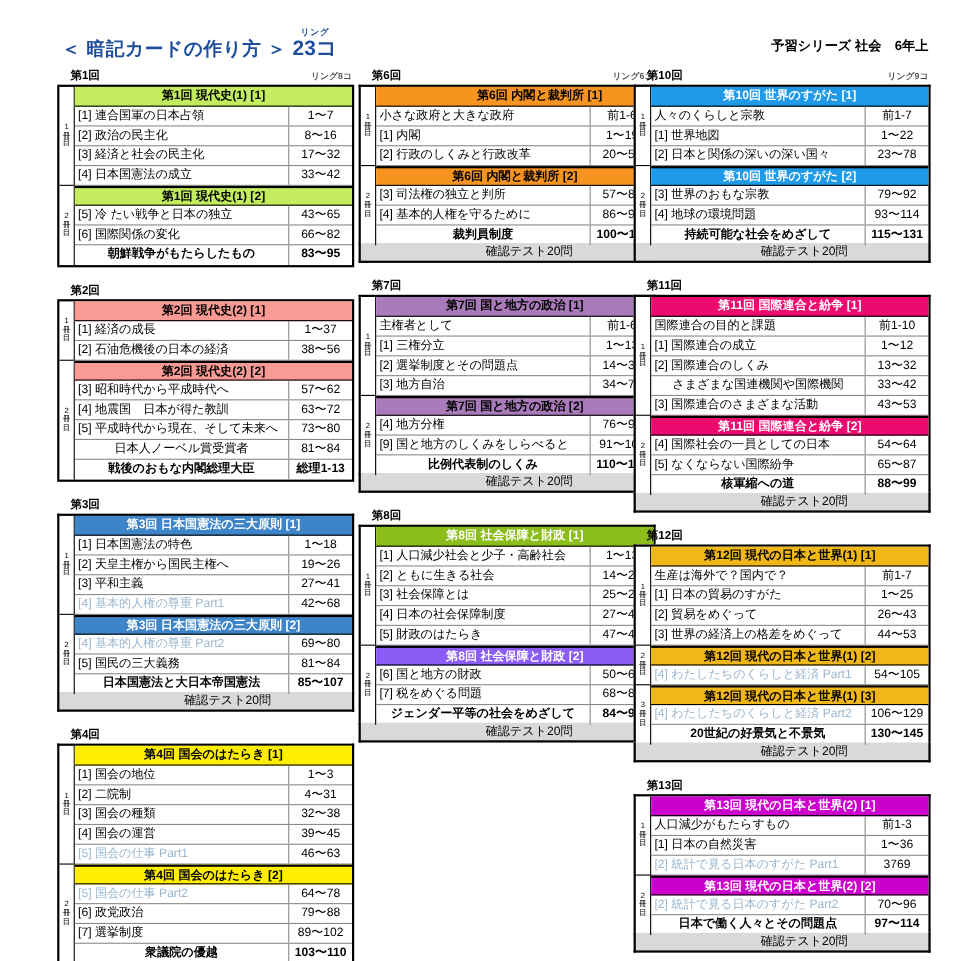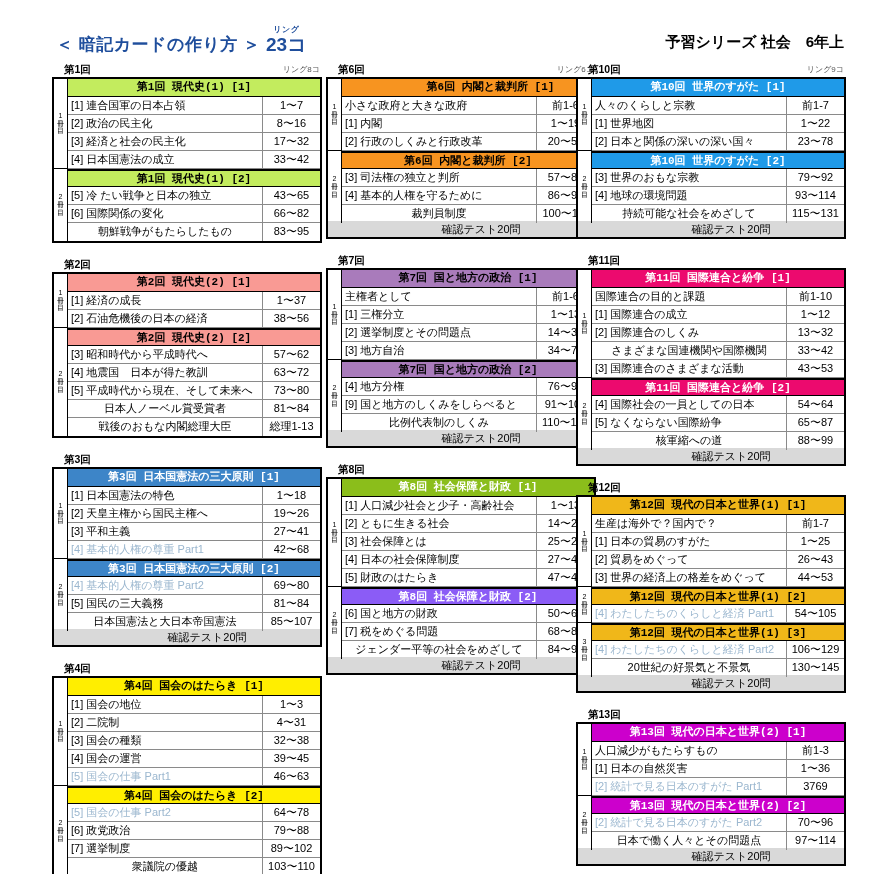--- a/index.html
+++ b/index.html
@@ -52,21 +52,21 @@
     display: block;
     font-size: 19px;
     color: #1f4e9c;
     font-weight: bold;
     margin-top: 1px;
   }
   .hdr-right {
     position: absolute;
     right: 28px;
     top: 33px;
-    font-size: 15px;
+    font-size: 12px;
     font-weight: bold;
     color: #000;
     white-space: nowrap;
   }
 
   
   .column {
     position: absolute;
     top: 62px;
     width: 270px;
@@ -86,21 +86,21 @@
     margin-bottom: 1px;
     height: 14px;
     line-height: 14px;
     position: relative;
   }
   .ring-note {
     position: absolute;
     right: 2px;
     top: 1px;
     font-size: 8px;
-    font-weight: normal;
+    font-weight: bold;
     color: #555;
     letter-spacing: 0;
     text-align: right;
   }
 
   .block-body {
     border: 2px solid #000;
     background: #fff;
     display: flex;
     flex-direction: row;
@@ -136,21 +136,21 @@
     min-width: 0;
   }
 
   .row {
     display: flex;
     flex-direction: row;
     height: 18px;
     box-sizing: border-box;
     border-bottom: 1px solid #8a8a8a;
   }
-  .rows > .row:last-child { border-bottom: none; }
+  .rows > .row:last-child { border-bottom: none; font-weight: bold; }
 
   .row .label {
     flex: 1 1 auto;
     min-width: 0;
     font-size: 11px;
     line-height: 17px;
     padding-left: 3px;
     white-space: nowrap;
     overflow: hidden;
     box-sizing: border-box;
@@ -164,21 +164,20 @@
     border-left: 1px solid #8a8a8a;
     box-sizing: border-box;
     white-space: nowrap;
     overflow: hidden;
   }
 
   
   .row.section {
     border-bottom: 1px solid #000;
     border-top: 1px solid #000;
-    font-family: Liberation Mono, monospace;
   }
   .row.section .label {
     text-align: center;
     font-weight: bold;
     font-size: 11px;
     padding-left: 0;
   }
   .rows > .row.section:first-child { border-top: none; }
 
   

